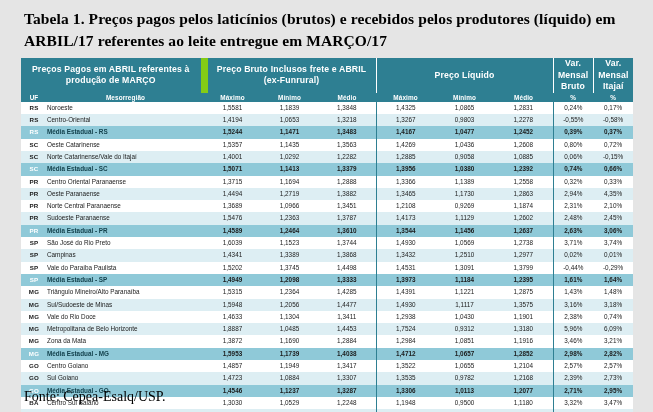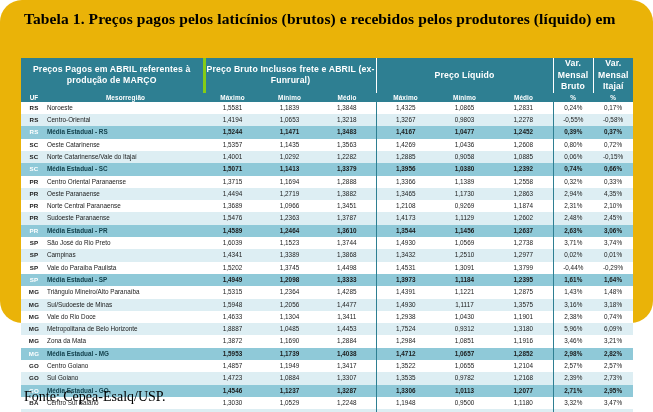--- a/index.html
+++ b/index.html
@@ -11,24 +11,23 @@
     width: 653px;
     height: 412px;
     overflow: hidden;
     font-family: "Liberation Sans", sans-serif;
     -webkit-font-smoothing: none;
   }
 
   .page {
     position: relative;
     width: 653px;
-    height: 323px;
-    background: #eab308;
+    height: 412px;
+    background: #e5e5e5;
     box-sizing: border-box;
-    border-radius: 22px;
   }
 
   
   .caption {
     position: absolute;
     left: 24px;
     top: 8px;
     width: 610px;
     font-family: "Liberation Serif", serif;
     font-weight: bold;
@@ -67,21 +66,21 @@
     color: #ffffff;
     font-weight: bold;
     font-size: 8.7px;
     line-height: 11.6px;
     text-align: center;
     vertical-align: middle;
     padding: 3px 2px 3px 2px;
     letter-spacing: 0.15px;
   }
   .grouphead th.gh-left {
-    border-right: 3px solid #84cc16;
+    border-right: 7px solid #84cc16;
   }
   .grouphead th.gh-sep {
     border-right: 1px solid #ffffff;
   }
 
   
   .subhead th {
     background: #2e7f92;
     color: #ffffff;
     font-weight: bold;
@@ -147,20 +146,21 @@
     color: #000000;
   }
 </style>
 </head>
 <body>
 
 <div class="page">
 
   <div class="caption">
     <span>Tabela 1. Preços pagos pelos laticínios  (brutos) e recebidos pelos produtores (líquido) em</span><br>
+    <span>ARBIL/17 referentes ao leite entregue em MARÇO/17</span>
   </div>
 
   <div class="table-wrap">
     <table class="pricetable">
       <colgroup>
         <col style="width:26px">
         <col style="width:157px">
         <col style="width:57px">
         <col style="width:57px">
         <col style="width:58px">

